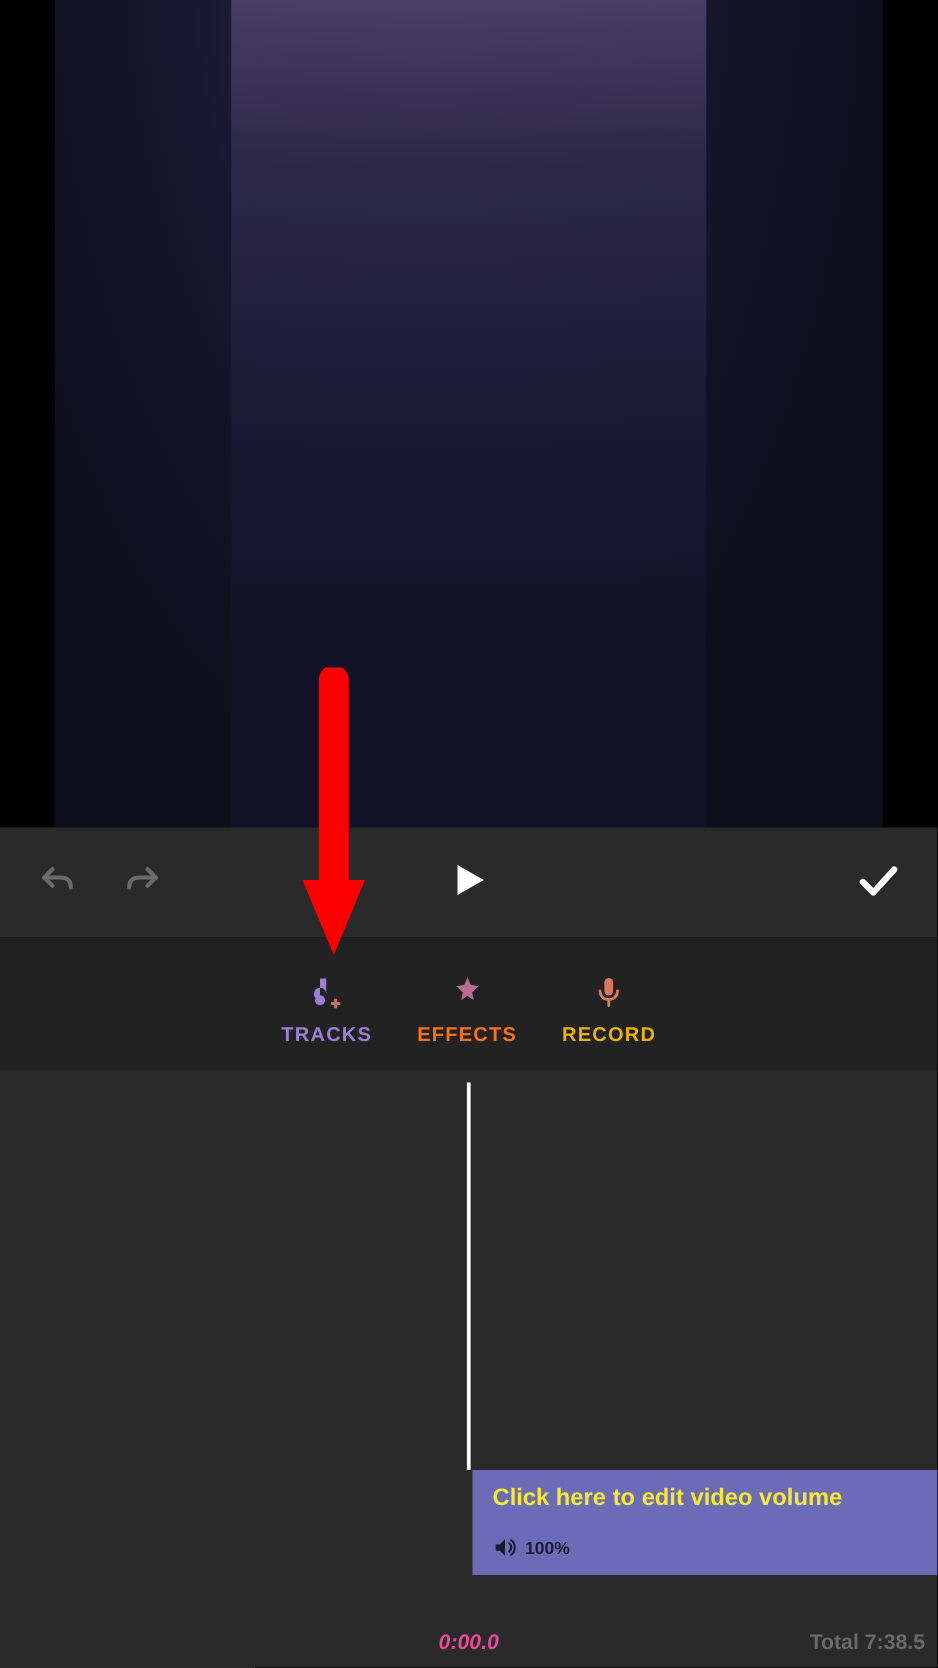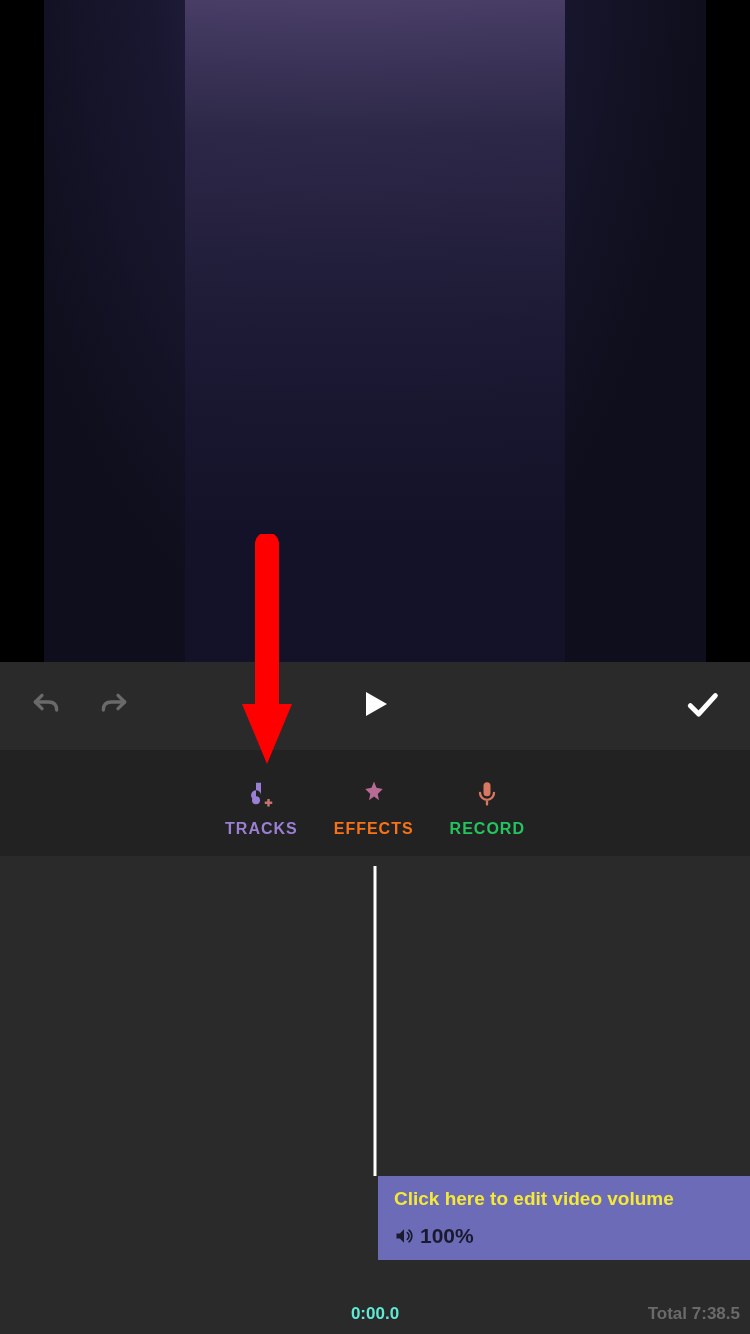--- a/index.html
+++ b/index.html
@@ -89,21 +89,21 @@
       align-items: center;
       justify-content: center;
     }
     .tab-label {
       font-size: 16px;
       font-weight: 700;
       letter-spacing: 1px;
     }
     .tab-tracks .tab-label { color: #9b7fd4; }
     .tab-effects .tab-label { color: #f97316; }
-    .tab-record .tab-label { color: #22c55e; }
+    .tab-record .tab-label { color: #eab308; }
     .timeline-area {
       height: 478px;
       background: #2a2a2a;
       position: relative;
     }
     .playhead {
       position: absolute;
       left: 50%;
       top: 10px;
       width: 3px;
@@ -127,42 +127,43 @@
     .clip-title {
       color: #f5e935;
       font-size: 19px;
       font-weight: 700;
     }
     .clip-volume {
       display: flex;
       align-items: center;
       gap: 6px;
       color: #1a1a2e;
-      font-size: 21px;
+      font-size: 14px;
       font-weight: 700;
     }
     .timeline-footer {
       position: absolute;
       bottom: 0;
       left: 0;
       right: 0;
       height: 40px;
       display: flex;
       align-items: center;
       justify-content: space-between;
       padding: 0 10px;
       color: #6a6a6a;
       font-size: 17px;
       font-weight: 600;
     }
     .time-current {
-      color: #5eead4;
-      position: absolute;
-      left: 50%;
-      transform: translateX(-50%);
+      color: #ec4899;
+      position: absolute;
+      left: 50%;
+      transform: translateX(-50%);
+      font-style: italic;
     }
     .annotation-arrow {
       position: absolute;
       left: 232px;
       top: 534px;
       pointer-events: none;
       z-index: 100;
     }
   </style>
 </head>

